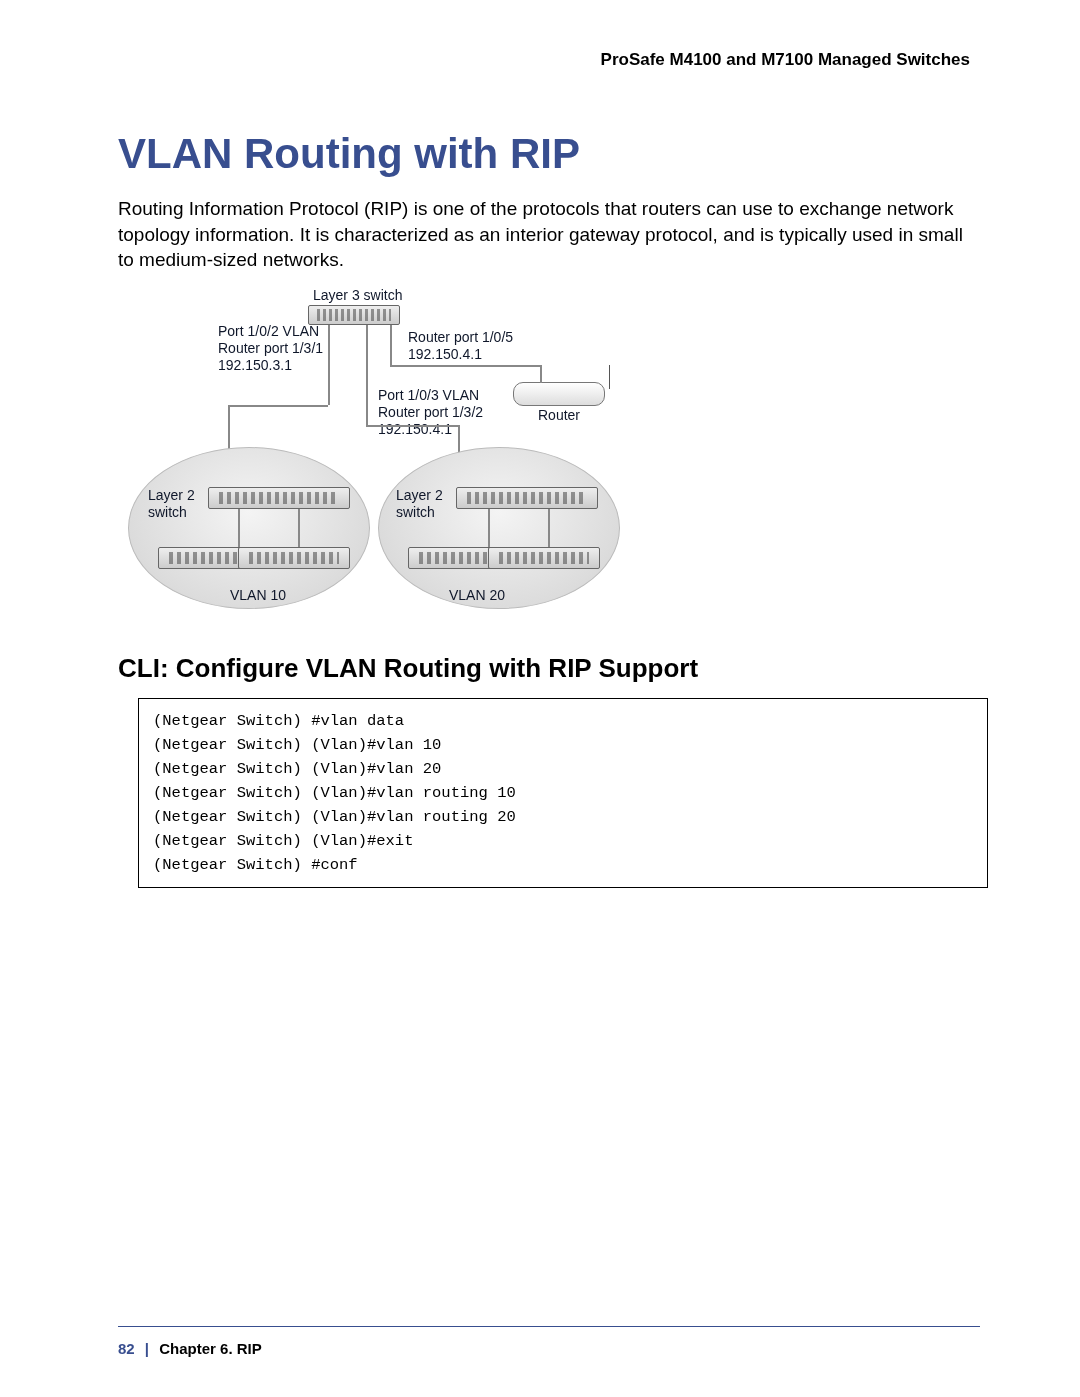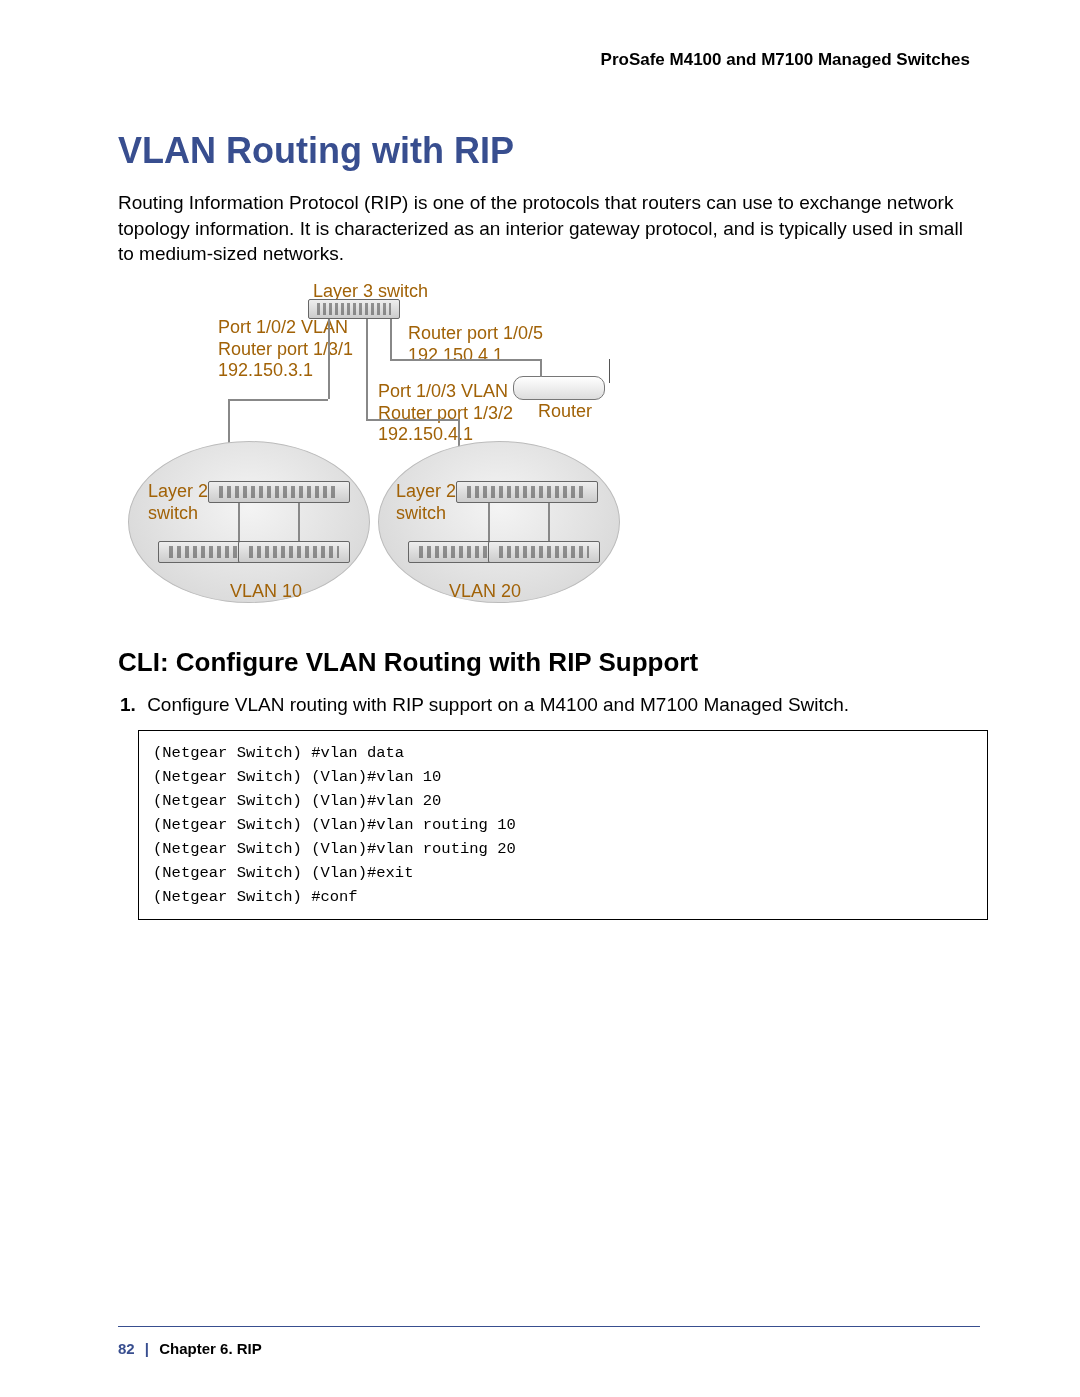--- a/index.html
+++ b/index.html
@@ -18,21 +18,21 @@
   }
   .doc-header {
     text-align: right;
     font-weight: bold;
     font-size: 17px;
     margin-bottom: 60px;
     margin-right: 10px;
   }
   .h1 {
     color: #384e8f;
-    font-size: 36px;
+    font-size: 42px;
     font-weight: 600;
     margin: 24px 0 18px;
     font-family: "Segoe UI", Arial, sans-serif;
   }
   .body-text {
     font-size: 19px;
     line-height: 1.35;
     margin: 0 0 14px;
     color: #000;
   }
@@ -76,23 +76,23 @@
   }
   .footer-text .pnum { color: #384e8f; font-weight: bold; }
   .footer-text .sep { color: #384e8f; font-weight: bold; margin: 0 6px; }
   .footer-text .chap { font-weight: bold; }
 
   
   .diagram {
     position: relative;
     width: 600px;
     height: 340px;
-    font-size: 18px;
+    font-size: 14px;
     font-family: Arial, sans-serif;
-    color: #a16207;
+    color: #0f172a;
   }
   .diagram .lbl {
     position: absolute;
     white-space: nowrap;
     line-height: 1.2;
   }
   .switch-icon {
     width: 90px; height: 18px;
     background: linear-gradient(#eee,#ccc);
     border: 1px solid #666;
@@ -225,24 +225,20 @@
       <div class="wire vline" style="left:430px; top:222px; height:38px;"></div>
       <span class="lbl" style="left:331px; top:300px;">VLAN 20</span>
 
     </div>
   </div>
 
 
 
   <h2 class="h2">CLI: Configure VLAN Routing with RIP Support</h2>
 
-  <div style="font-size:19px; line-height:1.35; margin:0 0 4px 2px;">
-    <span class="num" style="font-weight:bold;">1.</span>
-    <span style="margin-left:6px;">Configure VLAN routing with RIP support on a M4100 and M7100 Managed Switch.</span>
-  </div>
 
   <div class="code-block"><span>(Netgear Switch) #vlan data</span>
 <span>(Netgear Switch) (Vlan)#vlan 10</span>
 <span>(Netgear Switch) (Vlan)#vlan 20</span>
 <span>(Netgear Switch) (Vlan)#vlan routing 10</span>
 <span>(Netgear Switch) (Vlan)#vlan routing 20</span>
 <span>(Netgear Switch) (Vlan)#exit</span>
 <span>(Netgear Switch) #conf</span></div>
 
   <div class="footer-rule"></div>

